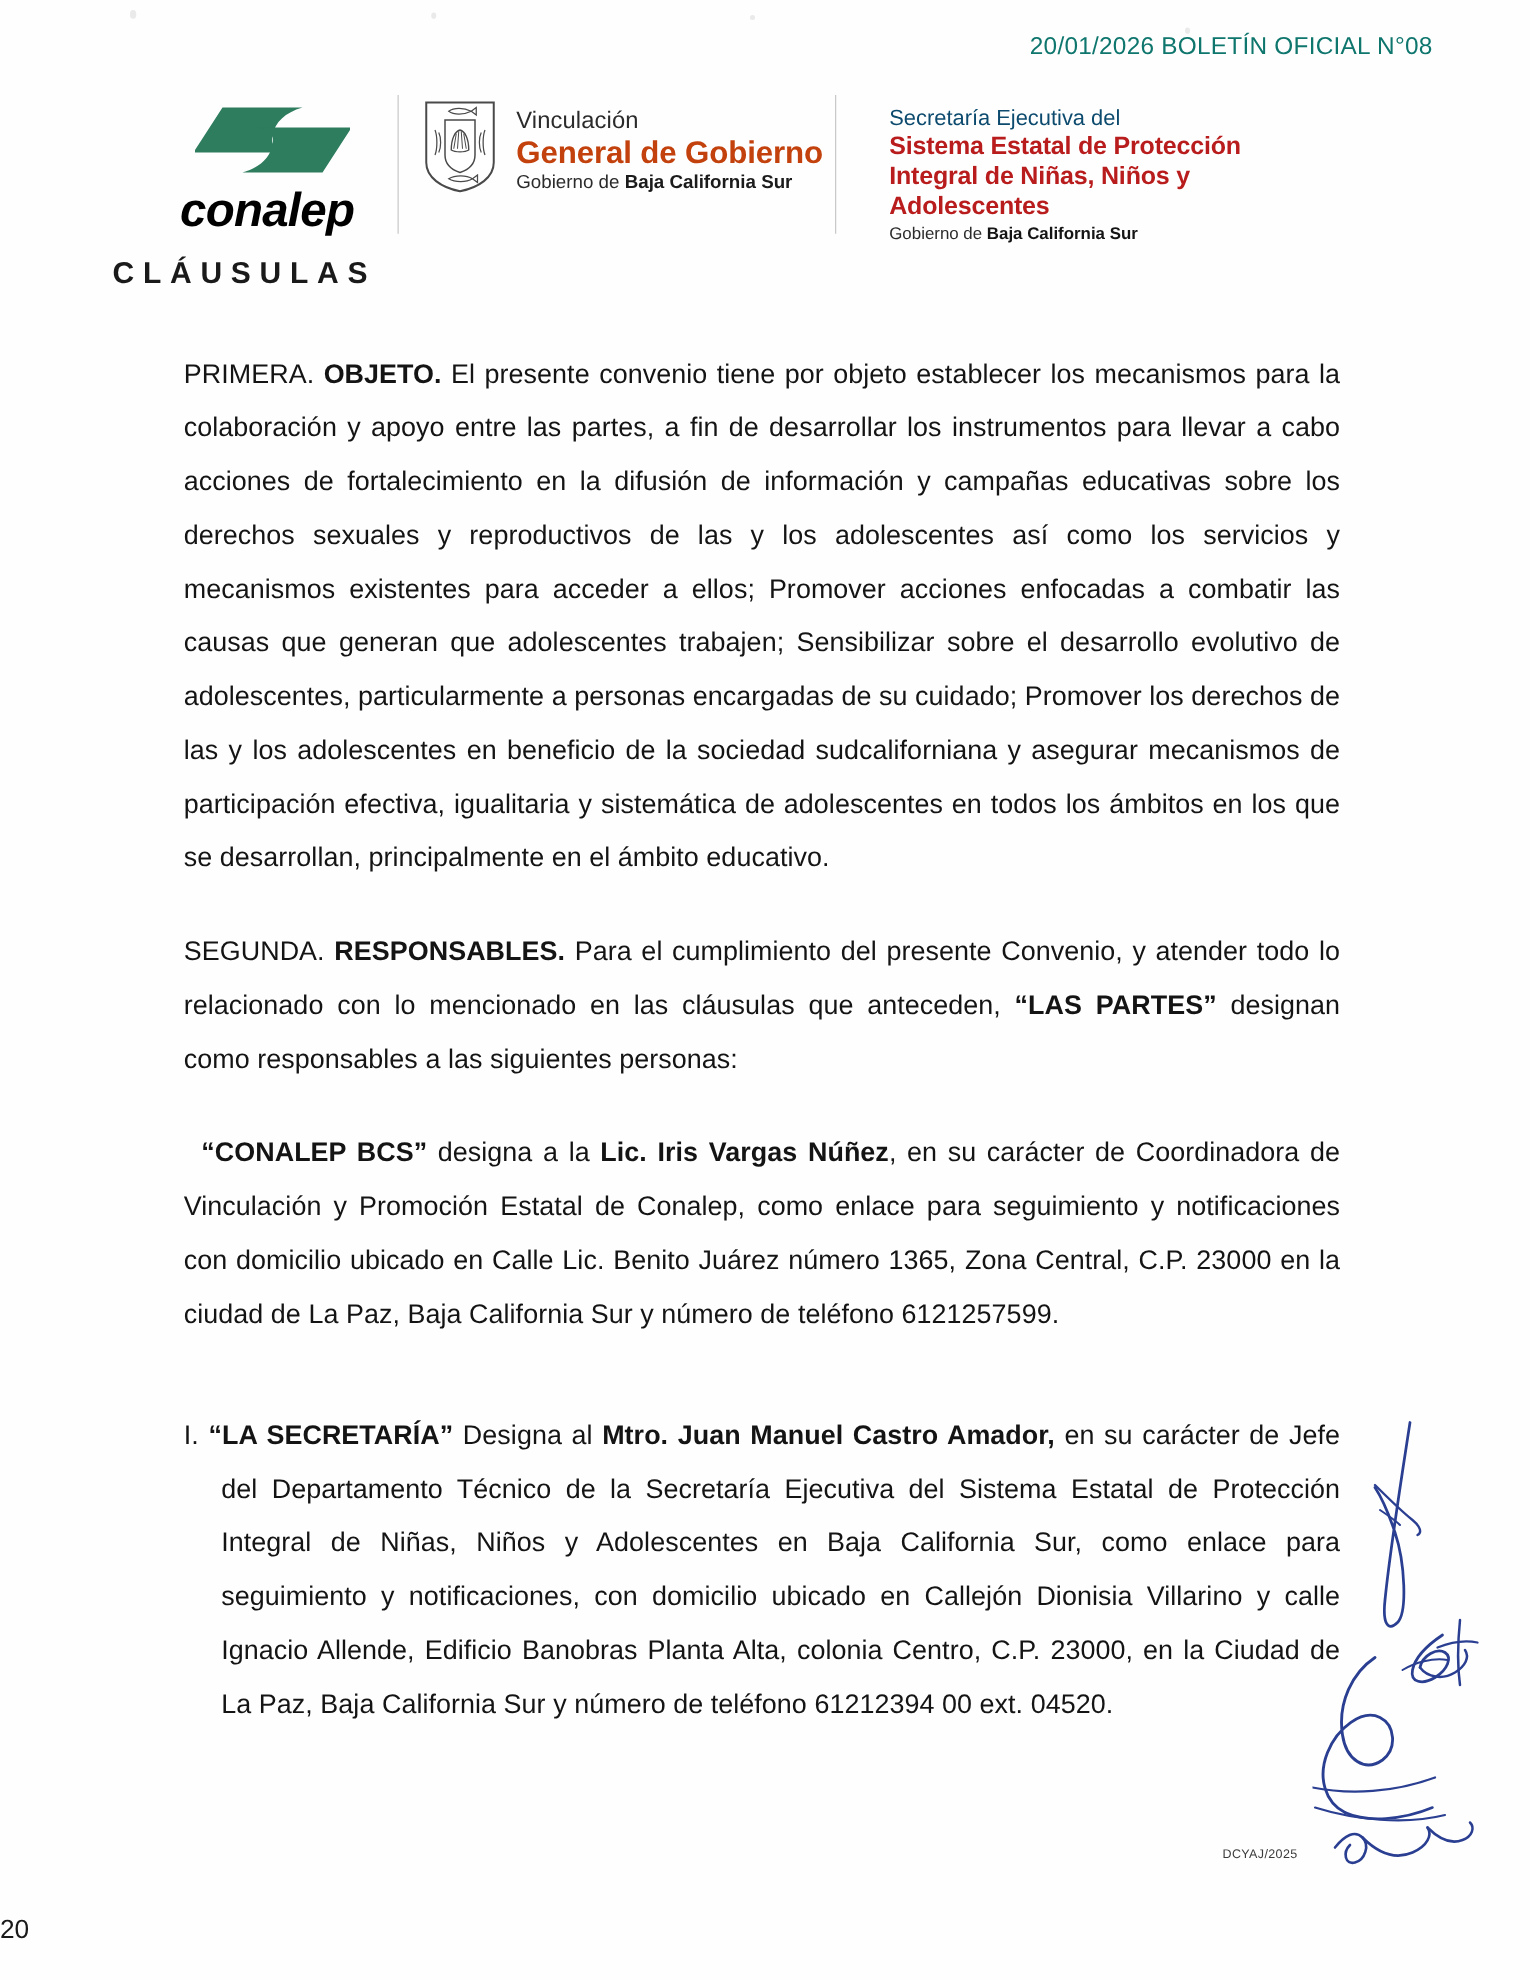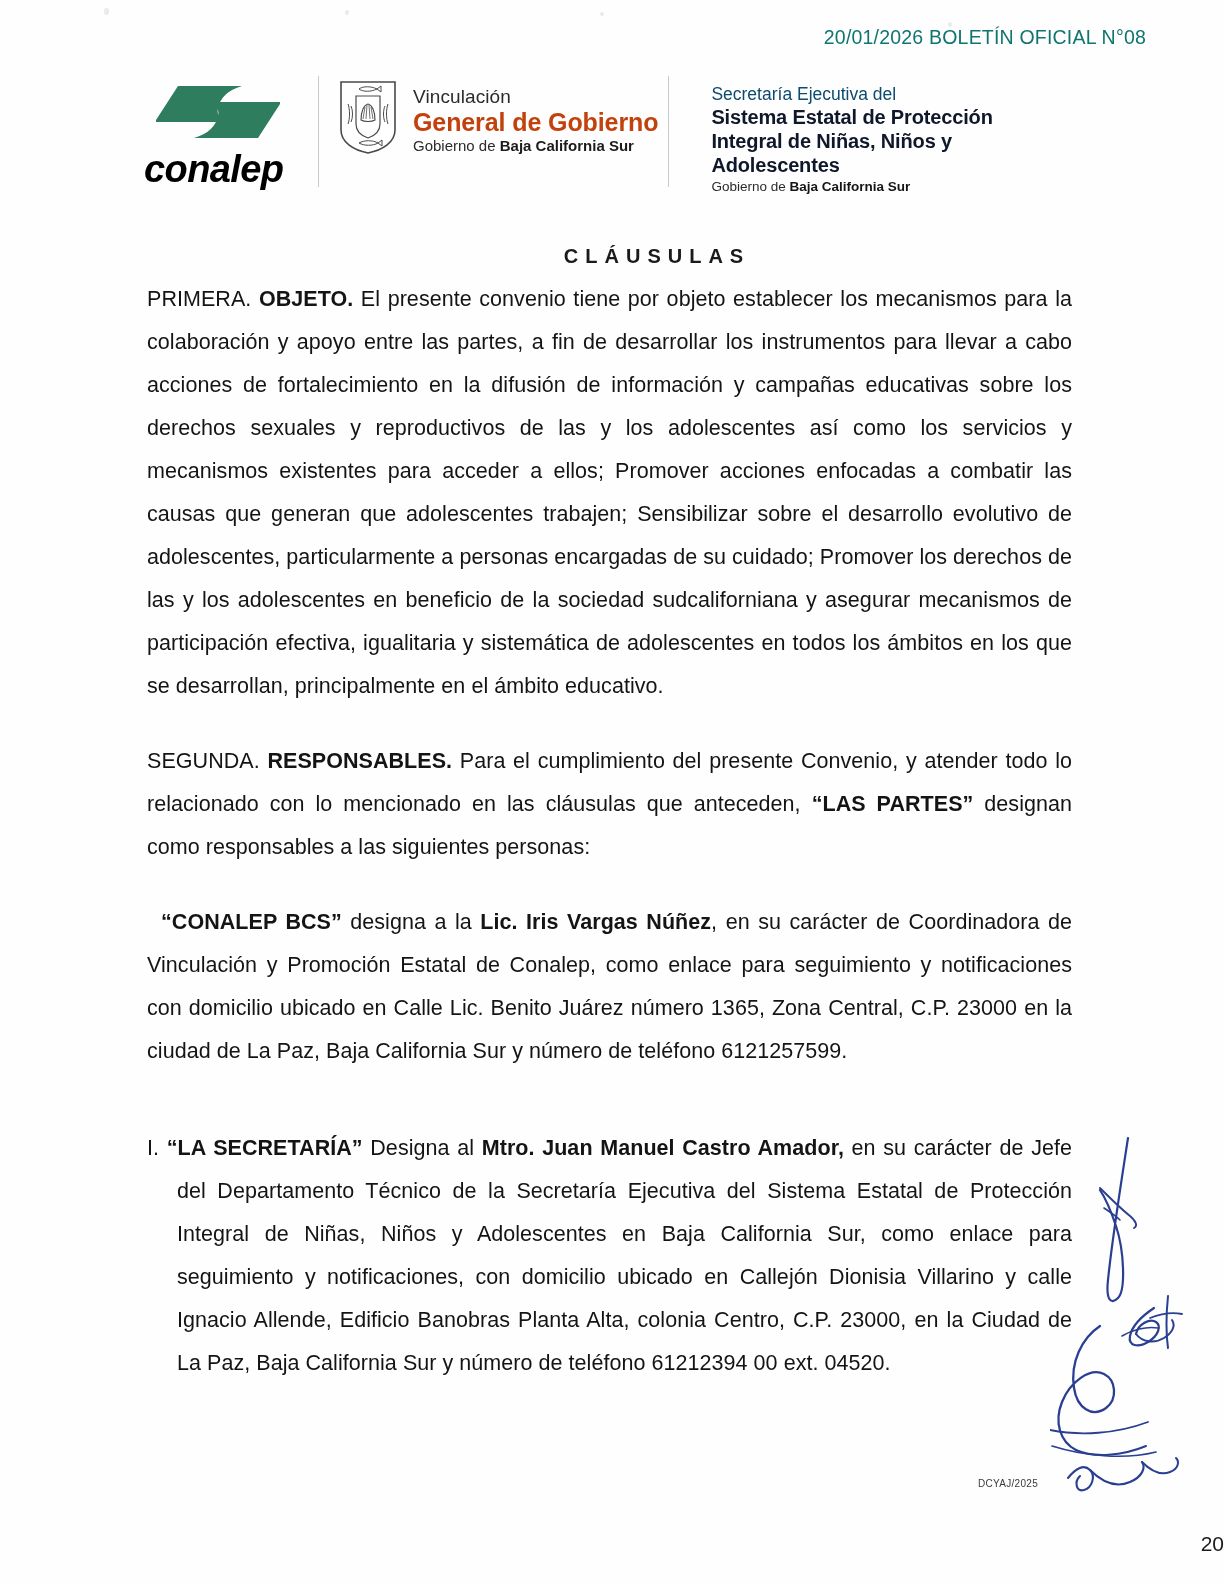--- a/index.html
+++ b/index.html
@@ -91,37 +91,36 @@
   .sgg-l3 { font-size: 15px; color: #2b2b2b; }
   .sgg-l3 b { font-weight: bold; color: #1b1b1b; }
 
   .seipinna-block {
     flex: none;
     padding-top: 12px;
     padding-left: 24px;
     line-height: 1.2;
   }
   .sei-l1 { font-size: 17.5px; color: #0c4a6e; }
-  .sei-strong { font-size: 20px; font-weight: bold; color: #0f172a; letter-spacing: -0.15px; }
+  .sei-strong { font-size: 20px; font-weight: bold; color: #b91c1c; letter-spacing: -0.15px; }
   .sei-l5 { font-size: 13.5px; color: #2b2b2b; margin-top: 2px; }
   .sei-l5 b { font-weight: bold; color: #151515; }
 
   
   .doc-title {
     position: absolute;
     top: 205px;
     left: 0;
     right: 0;
-    text-align: center;
-    font-size: 20px;
+    text-align: left;
+    font-size: 24px;
     font-weight: bold;
     letter-spacing: 7px;
     color: #1a1a1a;
     padding-left: 90px;
-    margin-top: 40px;
   }
 
   .body-wrap {
     position: absolute;
     top: 278px;
     left: 147px;
     width: 925px;
   }
 
   p.para {
@@ -163,21 +162,21 @@
     height: 400px;
     pointer-events: none;
   }
   .signature-layer svg { display: block; width: 180px; height: 400px; }
 
   .page-number {
     position: absolute;
     bottom: 28px;
     left: 0;
     right: 0;
-    text-align: right;
+    text-align: left;
     font-size: 21px;
     color: #1a1a1a;
   }
 
   
   .speckle {
     position: absolute;
     background: #d8d8d8;
     border-radius: 50%;
     opacity: .55;

